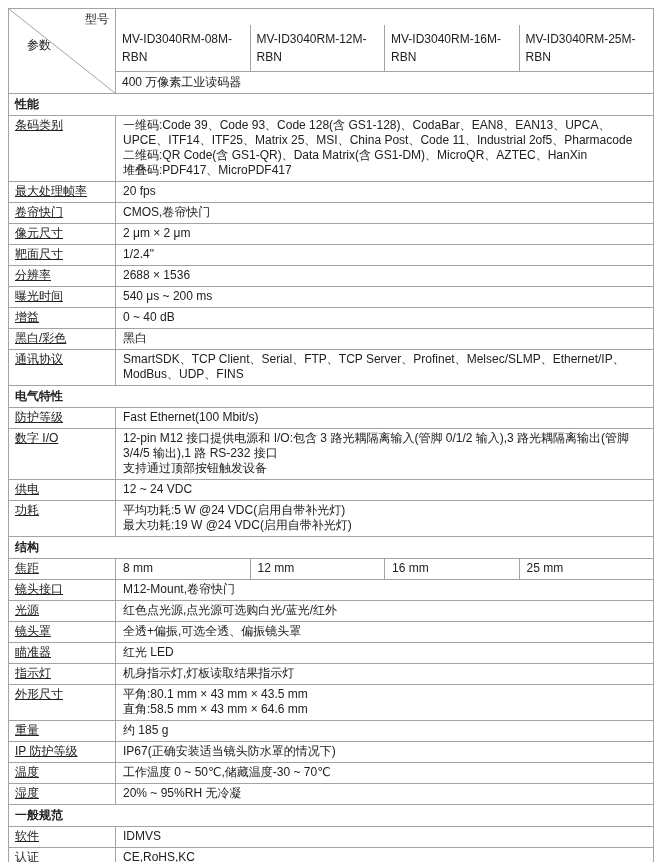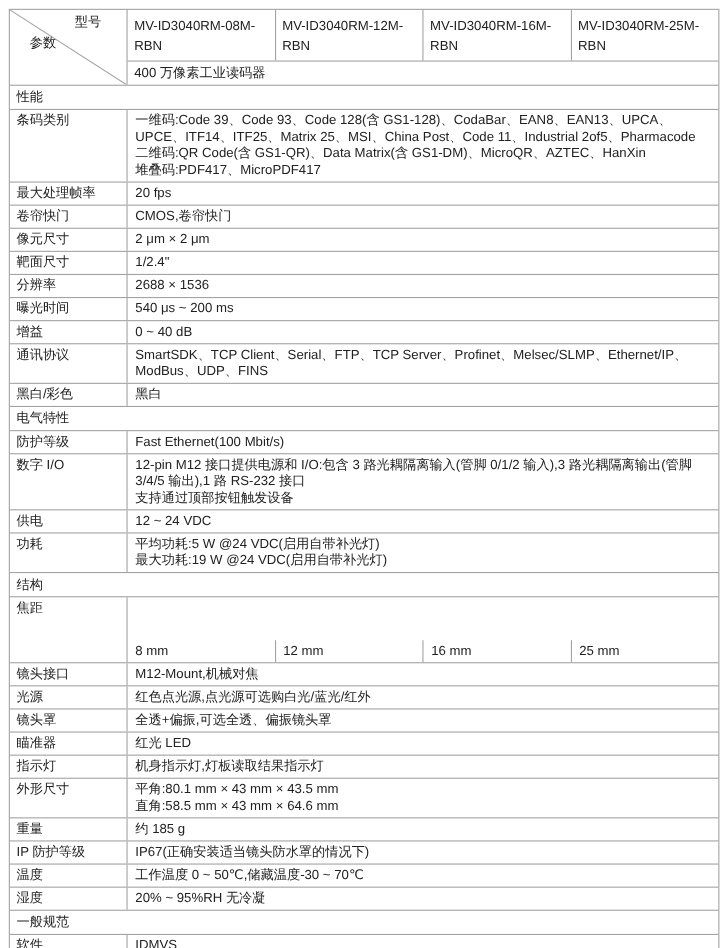--- a/index.html
+++ b/index.html
@@ -11,36 +11,36 @@
     color:var(--text); font-size:12px; line-height:15px;
   }
   .spec-table {
     position:absolute; left:8px; top:8px; width:646px;
     border:1px solid var(--border); background:#fff;
   }
   
   .header-wrap { display:flex; border-bottom:1px solid var(--border); }
   .corner { width:107px; flex:none; position:relative; border-right:1px solid var(--border); }
   .corner svg { position:absolute; left:0; top:0; width:100%; height:100%; }
-  .corner-tr { position:absolute; top:4px; right:23px; }
+  .corner-tr { position:absolute; top:4px; right:6px;font-family:Liberation Mono, monospace; }
   .corner-bl { position:absolute; top:34%; left:18px; }
-  .header-right { flex:1; min-width:0; }
+  .header-right { flex:1; min-width:0;margin-top:16px; }
   .models-row { display:flex; border-bottom:1px solid var(--border); }
   .model-cell { flex:1; min-width:0; padding:5px 12px 5px 6px; line-height:18px; border-right:1px solid var(--border); word-break:break-word; }
   .model-cell:last-child { border-right:none; }
   .subtitle-row { padding:3px 6px; }
   
-  .section-row { font-weight:normal; padding:3px 6px; border-bottom:1px solid var(--border); }
+  .section-row { font-weight:bold; padding:3px 6px; border-bottom:1px solid var(--border); }
   .spec-row { display:flex; border-bottom:1px solid var(--border); }
   #spec-body > :last-child { border-bottom:none; }
-  .lab { width:107px; flex:none; padding:2px 4px 3px 6px; border-right:1px solid var(--border); }
+  .lab { width:107px; flex:none; padding:2px 4px 3px 6px; border-right:1px solid var(--border);text-decoration:underline; }
   .val { flex:1; min-width:0; padding:2px 8px 3px 7px; }
   .val .line { margin:0; }
   .val.cols { display:flex; padding:0; }
-  .colc { flex:1; min-width:0; padding:2px 7px 3px 7px; border-right:1px solid var(--border);margin-top:39px; }
+  .colc { flex:1; min-width:0; padding:2px 7px 3px 7px; border-right:1px solid var(--border); }
   .colc:last-child { border-right:none; }
 </style>
 </head>
 <body>
 
 <div class="spec-table">
   <div class="header-wrap">
     <div class="corner">
       <svg viewBox="0 0 100 100" preserveAspectRatio="none">
         <line x1="0" y1="0" x2="100" y2="100" stroke="#a3a3a3" stroke-width="1" vector-effect="non-scaling-stroke"></line>
@@ -104,29 +104,29 @@
           <div class="line">540 μs ~ 200 ms</div>
         </div>
       </div>
       <div class="spec-row">
         <div class="lab">增益</div>
         <div class="val">
           <div class="line">0 ~ 40 dB</div>
         </div>
       </div>
       <div class="spec-row">
+        <div class="lab">黑白/彩色</div>
+        <div class="val">
+          <div class="line">黑白</div>
+        </div>
+      </div>
+      <div class="spec-row">
         <div class="lab">通讯协议</div>
         <div class="val">
           <div class="line">SmartSDK、TCP Client、Serial、FTP、TCP Server、Profinet、Melsec/SLMP、Ethernet/IP、ModBus、UDP、FINS</div>
-        </div>
-      </div>
-      <div class="spec-row">
-        <div class="lab">黑白/彩色</div>
-        <div class="val">
-          <div class="line">黑白</div>
         </div>
       </div>
       <div class="section-row">电气特性</div>
       <div class="spec-row">
         <div class="lab">防护等级</div>
         <div class="val">
           <div class="line">Fast Ethernet(100 Mbit/s)</div>
         </div>
       </div>
       <div class="spec-row">
@@ -155,21 +155,21 @@
         <div class="val cols">
           <div class="colc">8 mm</div>
           <div class="colc">12 mm</div>
           <div class="colc">16 mm</div>
           <div class="colc">25 mm</div>
         </div>
       </div>
       <div class="spec-row">
         <div class="lab">镜头接口</div>
         <div class="val">
-          <div class="line">M12-Mount,机械对焦</div>
+          <div class="line">M12-Mount,卷帘快门</div>
         </div>
       </div>
       <div class="spec-row">
         <div class="lab">光源</div>
         <div class="val">
           <div class="line">红色点光源,点光源可选购白光/蓝光/红外</div>
         </div>
       </div>
       <div class="spec-row">
         <div class="lab">镜头罩</div>

